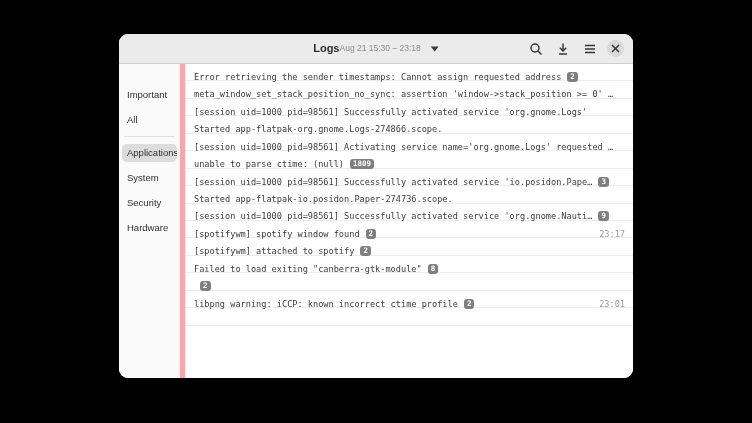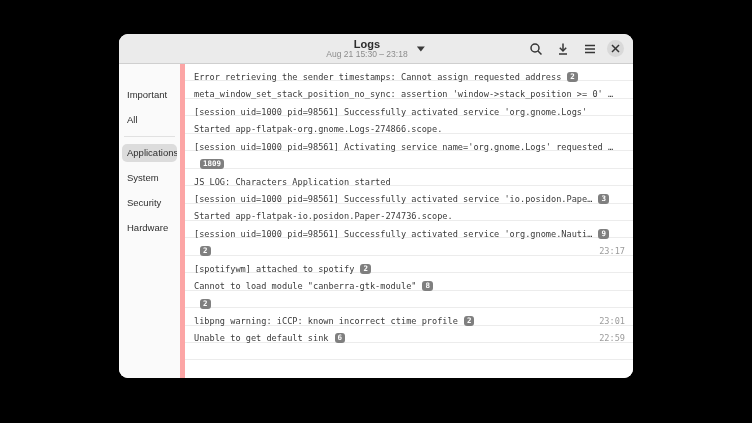--- a/index.html
+++ b/index.html
@@ -16,21 +16,21 @@
   }
   
   .titlebar{
     position:relative;height:29px;background:var(--titlebar-bg,#ebebeb);
     border-bottom:1px solid #cfcfcf;
   }
   .title-group{
     position:absolute;left:50%;top:0;height:100%;transform:translateX(-50%);
     display:flex;align-items:center;gap:9px;cursor:pointer;padding:0 4px;
   }
-  .title-col{display:flex;flex-direction:column;align-items:center;line-height:1.1;}
+  .title-col{display:flex;flex-direction:row;align-items:center;line-height:1.1;}
   .title{font-size:11px;font-weight:bold;color:#2d2d2d;}
   .subtitle{font-size:8.5px;color:#8c8c8c;font-family:"DejaVu Sans Mono", monospace; font-family:"Liberation Sans",sans-serif;}
   .caret{display:flex;align-items:center;}
   .tb-actions{
     position:absolute;right:9px;top:0;height:100%;
     display:flex;align-items:center;gap:7px;
   }
   .tb-btn{
     appearance:none;border:none;background:transparent;padding:0;margin:0;
     width:20px;height:20px;display:flex;align-items:center;justify-content:center;
@@ -158,57 +158,51 @@
         <div class="log-row">
           <span class="log-msg">[session uid=1000 pid=98561] Successfully activated service 'org.gnome.Logs'</span>
         </div>
         <div class="log-row">
           <span class="log-msg">Started app-flatpak-org.gnome.Logs-274866.scope.</span>
         </div>
         <div class="log-row">
           <span class="log-msg">[session uid=1000 pid=98561] Activating service name='org.gnome.Logs' requested …</span>
         </div>
         <div class="log-row">
+          <span class="log-msg">unable to parse ctime: (null)</span>
           <span class="log-badge">1809</span>
-        </div>
-        <div class="log-row">
-          <span class="log-msg">JS LOG: Characters Application started</span>
         </div>
         <div class="log-row">
           <span class="log-msg">[session uid=1000 pid=98561] Successfully activated service 'io.posidon.Pape…</span>
           <span class="log-badge">3</span>
         </div>
         <div class="log-row">
           <span class="log-msg">Started app-flatpak-io.posidon.Paper-274736.scope.</span>
         </div>
         <div class="log-row">
           <span class="log-msg">[session uid=1000 pid=98561] Successfully activated service 'org.gnome.Nauti…</span>
           <span class="log-badge">9</span>
         </div>
         <div class="log-row">
+          <span class="log-msg">[spotifywm] spotify window found</span>
           <span class="log-badge">2</span>
           <span class="log-time">23:17</span>
         </div>
         <div class="log-row">
           <span class="log-msg">[spotifywm] attached to spotify</span>
           <span class="log-badge">2</span>
         </div>
         <div class="log-row">
-          <span class="log-msg">Cannot to load module "canberra-gtk-module"</span>
+          <span class="log-msg">Failed to load exiting "canberra-gtk-module"</span>
           <span class="log-badge">8</span>
         </div>
         <div class="log-row">
           <span class="log-badge">2</span>
         </div>
         <div class="log-row">
           <span class="log-msg">libpng warning: iCCP: known incorrect ctime profile</span>
           <span class="log-badge">2</span>
           <span class="log-time">23:01</span>
-        </div>
-        <div class="log-row">
-          <span class="log-msg">Unable to get default sink</span>
-          <span class="log-badge">6</span>
-          <span class="log-time">22:59</span>
         </div>
       </div>
   </div>
 
 </div>
 
 </body></html>

